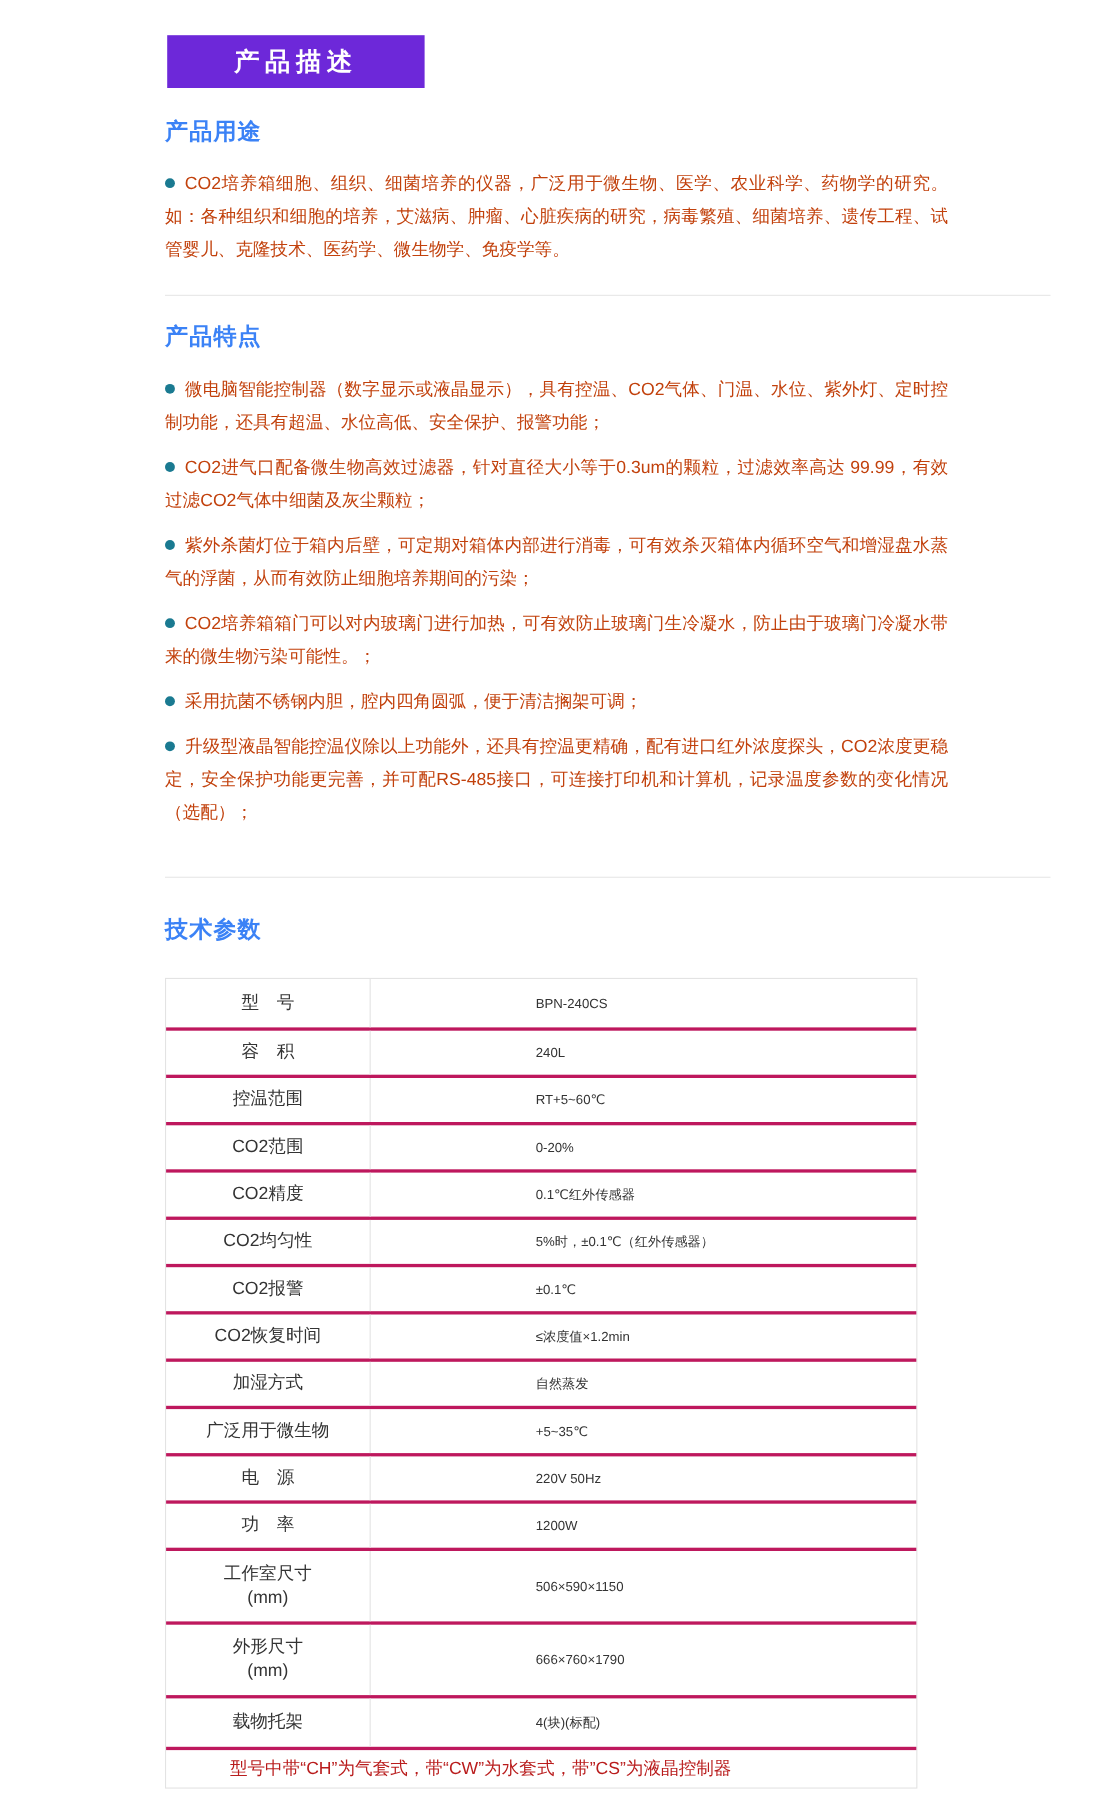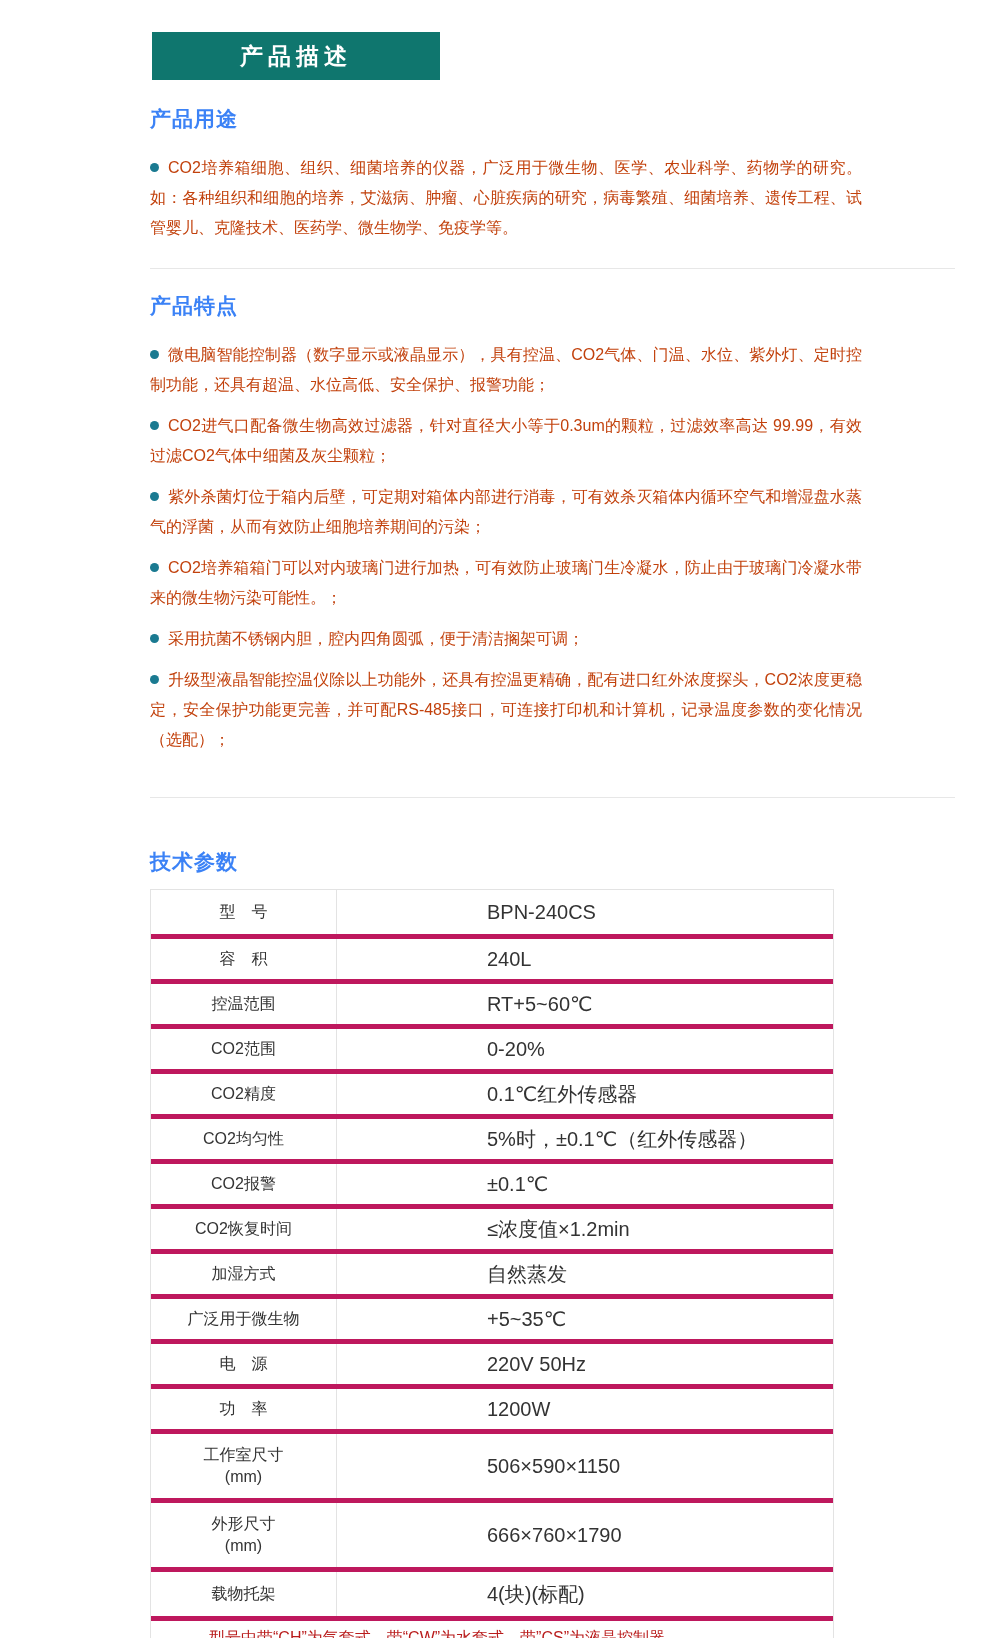--- a/index.html
+++ b/index.html
@@ -5,31 +5,31 @@
   html,body{margin:0;padding:0;}
   body{
     width:1000px;height:1638px;background:#ffffff;position:relative;
     font-family:"Liberation Sans","DejaVu Sans",sans-serif;
     -webkit-font-smoothing:antialiased;
   }
   .page{position:absolute;inset:0;width:1000px;height:1638px;background:#ffffff;overflow:hidden;}
 
   
   .banner{
-    position:absolute;left:152px;top:32px;width:288px;height:48px;
-    background:#0f766e;color:#ffffff;display:flex;align-items:center;justify-content:center;
+    position:absolute;left:152px;top:32px;width:234px;height:48px;
+    background:#6d28d9;color:#ffffff;display:flex;align-items:center;justify-content:center;
     font-size:23px;font-weight:bold;letter-spacing:5px;
   }
 
   .section-heading{
     position:absolute;left:150px;color:#3b82f6;font-size:21px;font-weight:bold;letter-spacing:1px;
   }
   #h-usage{top:105px;}
   #h-features{top:292px;}
-  #h-specs{top:848px;}
+  #h-specs{top:831px;}
 
   .body-text{font-size:16px;line-height:30px;color:#c2410c;text-align:justify;}
 
   .usage-para{position:absolute;left:150px;top:153px;width:712px;}
   .features-list{position:absolute;left:150px;top:340px;width:712px;}
   .feature-item{margin:0 0 11px 0;}
 
   .dot{
     display:inline-block;width:9px;height:9px;border-radius:50%;
     background:#1a7a91;margin-right:9px;vertical-align:1px;
@@ -37,33 +37,33 @@
 
   .divider{position:absolute;left:150px;width:805px;height:0;border-top:1px solid #e7e7e7;}
   #divider-1{top:268px;}
   #divider-2{top:797px;}
 
   
   .spec-table{
     position:absolute;left:150px;top:889px;width:684px;
     border:1px solid #e3e3e3;box-sizing:border-box;background:#ffffff;
   }
-  .spec-row{display:flex;height:40px;border-bottom:5px solid #be185d;}
+  .spec-row{display:flex;height:40px;border-bottom:3px solid #be185d;}
   .spec-row:last-child{border-bottom:none;}
   .spec-row.rh-first{height:44px;}
   .spec-row.rh-tall{height:64px;}
   .spec-row.rh-last{height:44px;}
   .spec-label{
     width:186px;flex:0 0 186px;border-right:1px solid #e3e3e3;box-sizing:border-box;
     display:flex;align-items:center;justify-content:center;text-align:center;
     white-space:pre-line;font-size:16px;color:#333333;line-height:22px;
   }
   .spec-value{
     flex:1;display:flex;align-items:center;padding-left:150px;
-    font-size:20px;color:#333333;
+    font-size:12px;color:#333333;
   }
   .spec-note-row{
     display:flex;align-items:center;height:34px;
     padding-left:58px;font-size:16px;color:#b91c1c;
   }
 </style>
 </head>
 <body>
 
 <div class="page">

